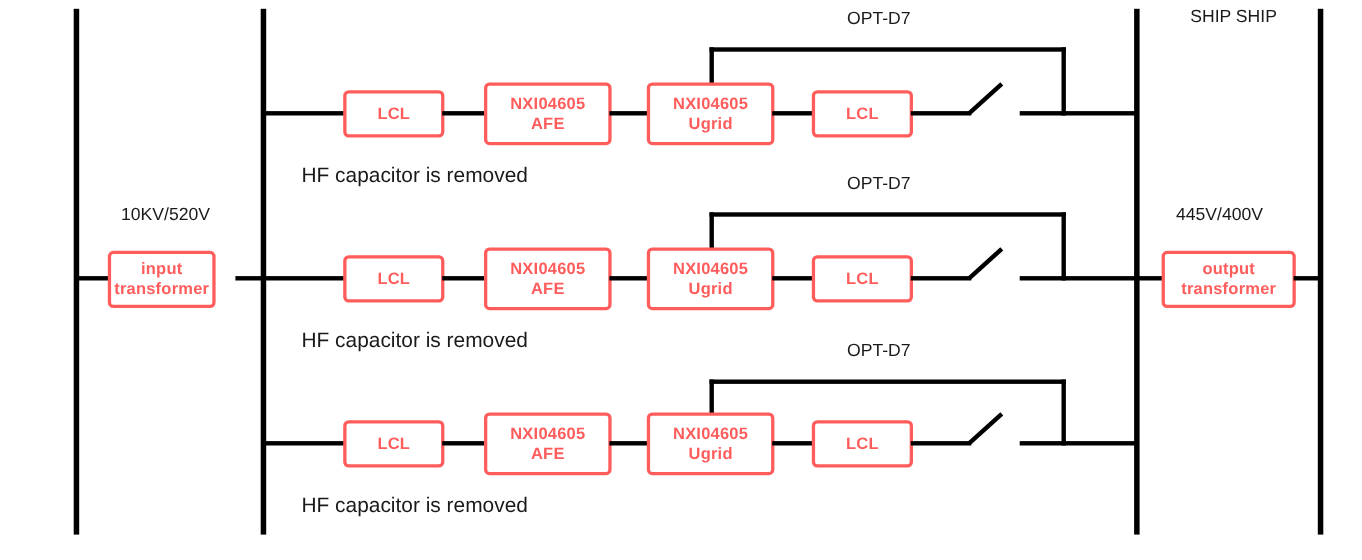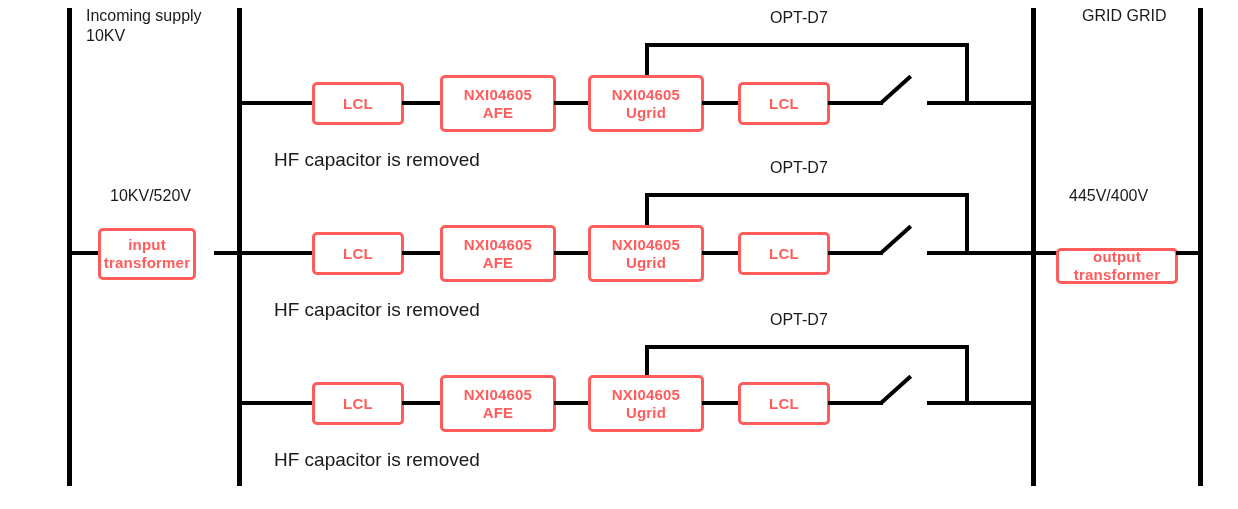--- a/index.html
+++ b/index.html
@@ -42,35 +42,33 @@
 </head>
 <body>
 
 <div id="canvas">
 
   <div class="bus" style="left:67px;  top:8px;  height:478px;"></div>
   <div class="bus" style="left:237px; top:8px;  height:478px;"></div>
   <div class="bus" style="left:1031px;top:8px;  height:478px;"></div>
   <div class="bus" style="left:1198px;top:8px;  height:478px;"></div>
 
-  <div class="label" style="left:86px;  top:6px;">Incoming supply
-10KV</div>
-  <div class="label" style="left:1082px;top:6px;">GRID GRID</div>
+  <div class="label" style="left:1082px;top:6px;">SHIP SHIP</div>
 
   <div class="label" style="left:110px; top:186px;">10KV/520V</div>
   <div class="wire-h" style="left:69px;  top:251px; width:33px;"></div>
   <div class="box" style="left:98px; top:228px; width:98px; height:52px;">
     <span>input</span>
     <span>transformer</span>
   </div>
   <div class="wire-h" style="left:214px; top:251px; width:27px;"></div>
 
   <div class="label" style="left:1069px;top:186px;text-align:right;">445V/400V</div>
   <div class="wire-h" style="left:1033px;top:251px; width:27px;"></div>
-  <div class="box" style="left:1056px;top:228px; width:122px; height:36px;margin-top:20px;">
+  <div class="box" style="left:1056px;top:228px; width:122px; height:52px;">
     <span>output</span>
     <span>transformer</span>
   </div>
   <div class="wire-h" style="left:1176px;top:251px; width:26px;"></div>
 
   <div>
 
     <div class="label" style="left:770px; top:8px;">OPT-D7</div>
     <div class="wire-v" style="left:645px; top:43px;  height:38px;"></div>
     <div class="wire-h" style="left:645px; top:43px;  width:324px;"></div>

